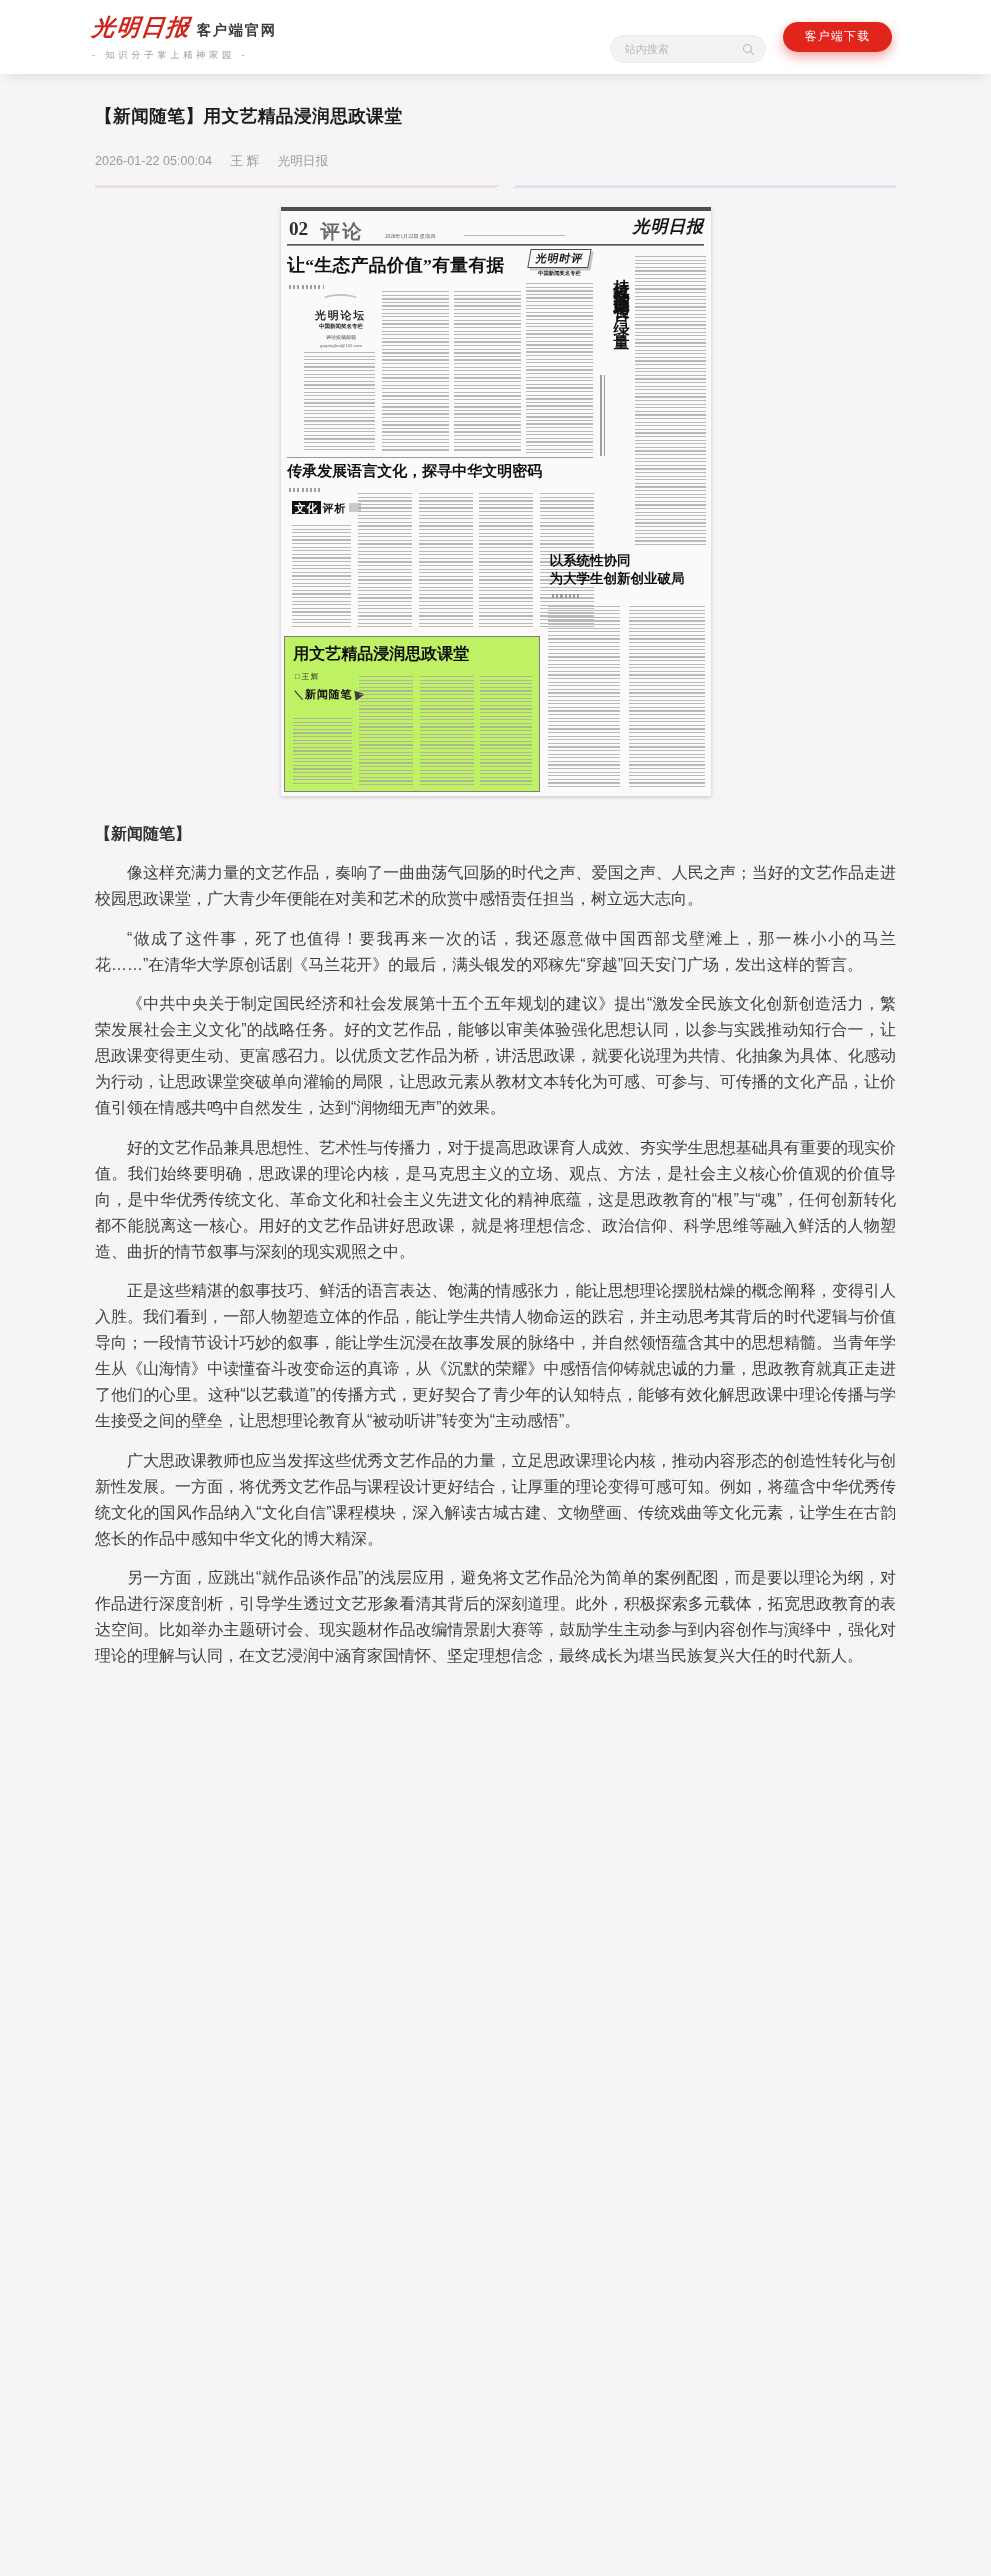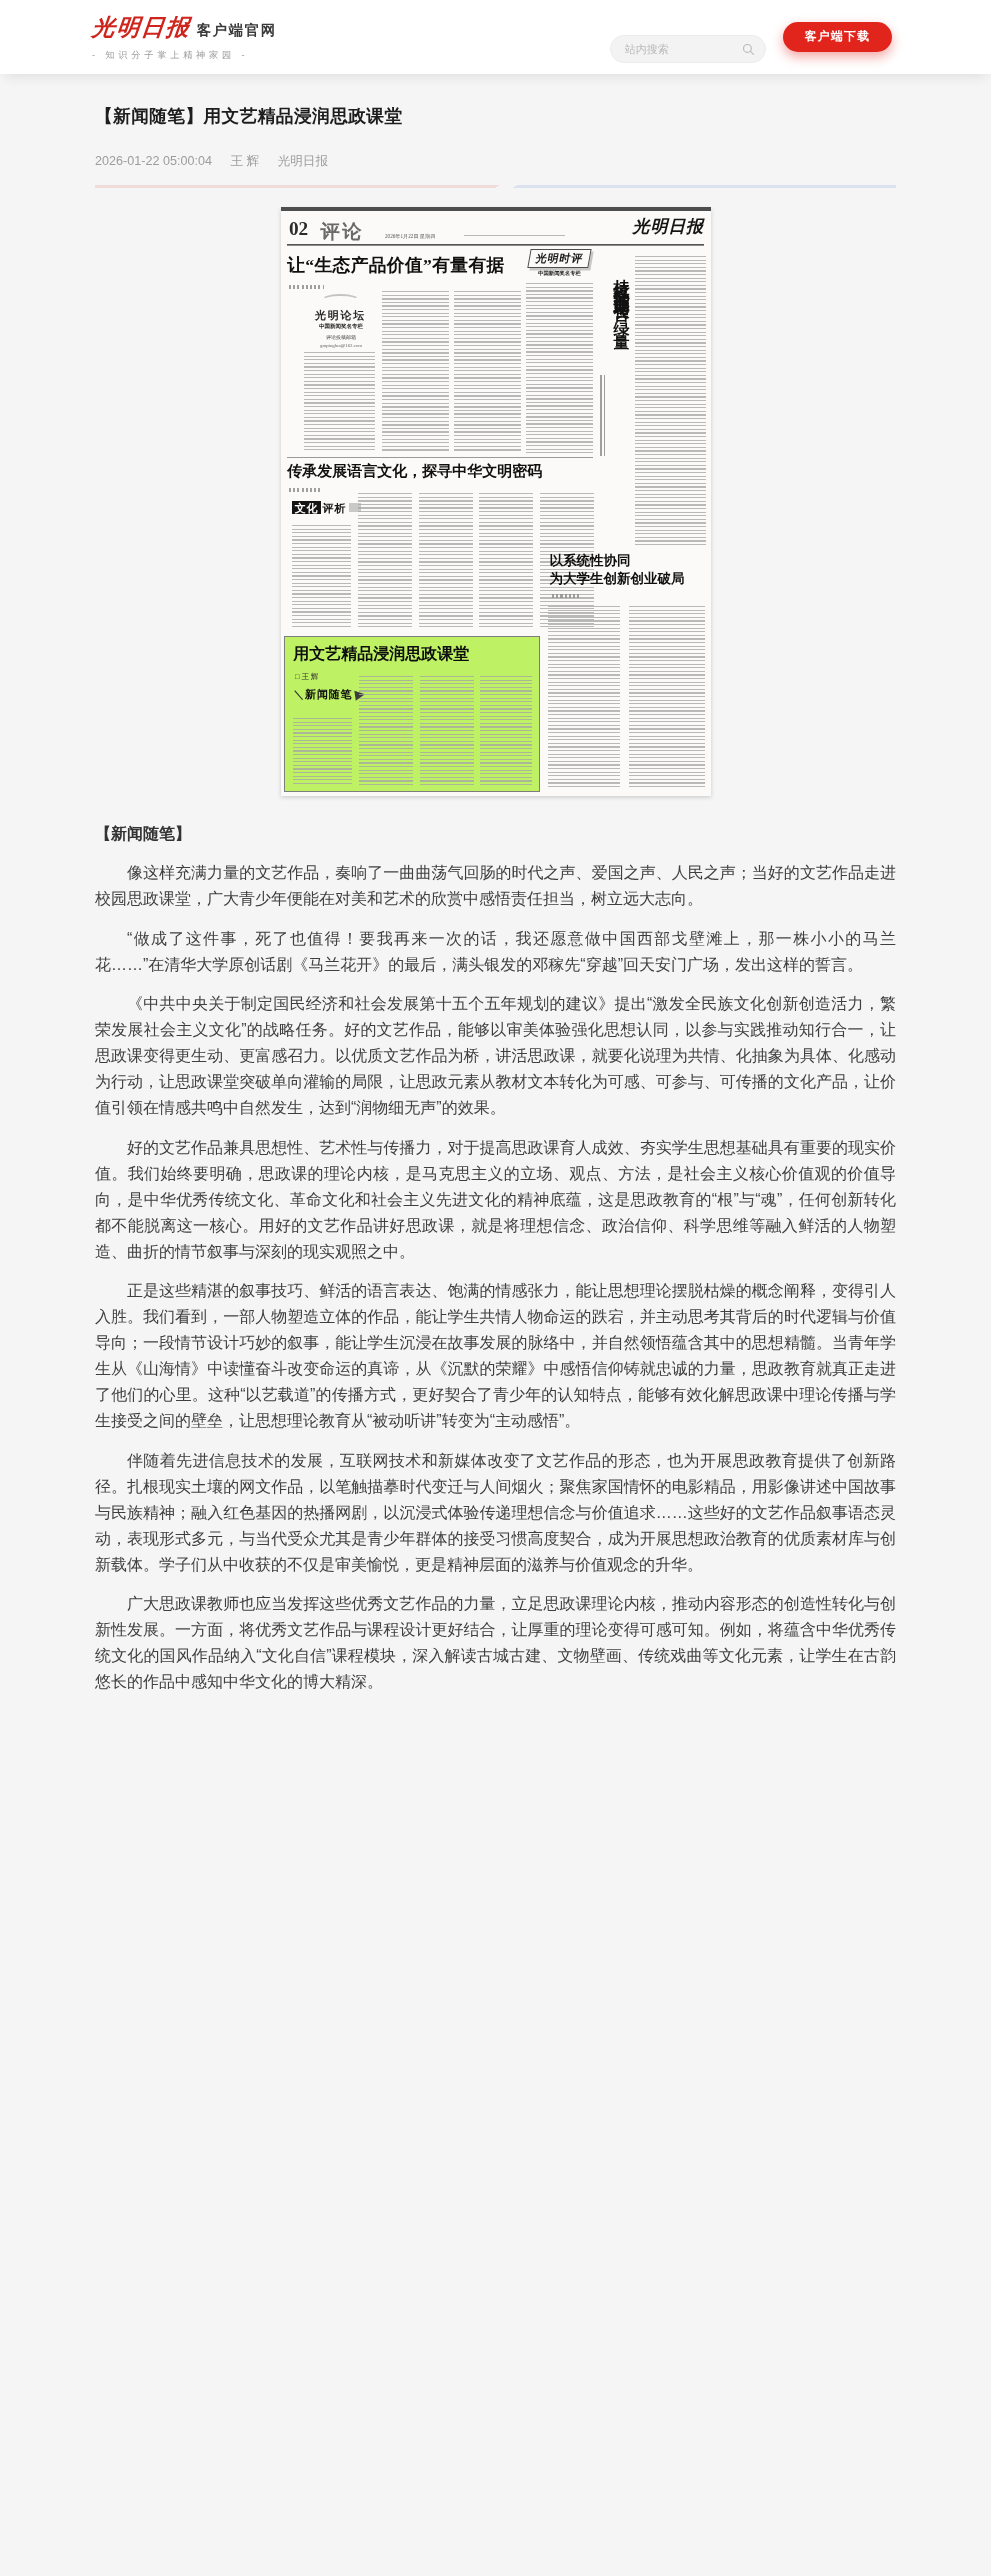--- a/index.html
+++ b/index.html
@@ -30,21 +30,21 @@
     display:flex; align-items:center; padding:0 10px 0 11.8px;margin-top:24px;
   }
   .search-pill input {
     border:none; background:transparent; outline:none;
     font-size:11px; color:#444; width:108px; font-family:inherit;
   }
   .search-pill input::placeholder { color:#b9b9b9; }
   .search-icon { margin-left:auto; display:flex; align-items:center; }
   .dl-btn {
     margin-left:17px; width:109px; height:30px; border:none; border-radius:15px;
-    background:#e2251c; color:#fff; font-size:11.8px; font-weight:bold;
+    background:#e2251c; color:#fff; font-size:11.8px; font-weight:normal;
     letter-spacing:1.3px; box-shadow:0 5px 11.8px rgba(226,37,28,0.40);
     cursor:pointer; font-family:inherit;
   }
   
   .content { width:801px; margin:0 auto; }
   .article-title {
     margin:30px 0 0; font-size:17.7px; line-height:24.4px; font-weight:bold;
     color:#1d1d1d; letter-spacing:0.4px;
   }
   .meta { margin-top:25px; font-size:12.6px; color:#9c9c9c; }
@@ -223,17 +223,17 @@
     </div>
   </figure>
 
   <section class="body-col">
     <div class="col-heading">【新闻随笔】</div>
     <p>像这样充满力量的文艺作品，奏响了一曲曲荡气回肠的时代之声、爱国之声、人民之声；当好的文艺作品走进校园思政课堂，广大青少年便能在对美和艺术的欣赏中感悟责任担当，树立远大志向。</p>
     <p>“做成了这件事，死了也值得！要我再来一次的话，我还愿意做中国西部戈壁滩上，那一株小小的马兰花……”在清华大学原创话剧《马兰花开》的最后，满头银发的邓稼先“穿越”回天安门广场，发出这样的誓言。</p>
     <p>《中共中央关于制定国民经济和社会发展第十五个五年规划的建议》提出“激发全民族文化创新创造活力，繁荣发展社会主义文化”的战略任务。好的文艺作品，能够以审美体验强化思想认同，以参与实践推动知行合一，让思政课变得更生动、更富感召力。以优质文艺作品为桥，讲活思政课，就要化说理为共情、化抽象为具体、化感动为行动，让思政课堂突破单向灌输的局限，让思政元素从教材文本转化为可感、可参与、可传播的文化产品，让价值引领在情感共鸣中自然发生，达到“润物细无声”的效果。</p>
     <p>好的文艺作品兼具思想性、艺术性与传播力，对于提高思政课育人成效、夯实学生思想基础具有重要的现实价值。我们始终要明确，思政课的理论内核，是马克思主义的立场、观点、方法，是社会主义核心价值观的价值导向，是中华优秀传统文化、革命文化和社会主义先进文化的精神底蕴，这是思政教育的“根”与“魂”，任何创新转化都不能脱离这一核心。用好的文艺作品讲好思政课，就是将理想信念、政治信仰、科学思维等融入鲜活的人物塑造、曲折的情节叙事与深刻的现实观照之中。</p>
     <p>正是这些精湛的叙事技巧、鲜活的语言表达、饱满的情感张力，能让思想理论摆脱枯燥的概念阐释，变得引人入胜。我们看到，一部人物塑造立体的作品，能让学生共情人物命运的跌宕，并主动思考其背后的时代逻辑与价值导向；一段情节设计巧妙的叙事，能让学生沉浸在故事发展的脉络中，并自然领悟蕴含其中的思想精髓。当青年学生从《山海情》中读懂奋斗改变命运的真谛，从《沉默的荣耀》中感悟信仰铸就忠诚的力量，思政教育就真正走进了他们的心里。这种“以艺载道”的传播方式，更好契合了青少年的认知特点，能够有效化解思政课中理论传播与学生接受之间的壁垒，让思想理论教育从“被动听讲”转变为“主动感悟”。</p>
-    <p>伴随着先进信息技术的发展，互联网技术和新媒体改变了文艺作品的形态，也为开展思政教育提供了创新路径。扎根现实土壤的网文作品，以笔触描摹时代变迁与人间烟火；聚焦家国情怀的电影精品，用影像讲述中国故事与民族精神；融入红色基因的热播网剧，以沉浸式体验传递理想信念与价值追求……这些好的文艺作品叙事语态灵动，表现形式多元，与当代受众尤其是青少年群体的接受习惯高度契合，成为开展思想政治教育的优质素材库与创新载体。学子们从中收获的不仅是审美愉悦，更是精神层面的滋养与价值观念的升华。</p>
     <p>广大思政课教师也应当发挥这些优秀文艺作品的力量，立足思政课理论内核，推动内容形态的创造性转化与创新性发展。一方面，将优秀文艺作品与课程设计更好结合，让厚重的理论变得可感可知。例如，将蕴含中华优秀传统文化的国风作品纳入“文化自信”课程模块，深入解读古城古建、文物壁画、传统戏曲等文化元素，让学生在古韵悠长的作品中感知中华文化的博大精深。</p>
+    <p>另一方面，应跳出“就作品谈作品”的浅层应用，避免将文艺作品沦为简单的案例配图，而是要以理论为纲，对作品进行深度剖析，引导学生透过文艺形象看清其背后的深刻道理。此外，积极探索多元载体，拓宽思政教育的表达空间。比如举办主题研讨会、现实题材作品改编情景剧大赛等，鼓励学生主动参与到内容创作与演绎中，强化对理论的理解与认同，在文艺浸润中涵育家国情怀、坚定理想信念，最终成长为堪当民族复兴大任的时代新人。</p>
   </section>
 </main>
 
 
 </body></html>

